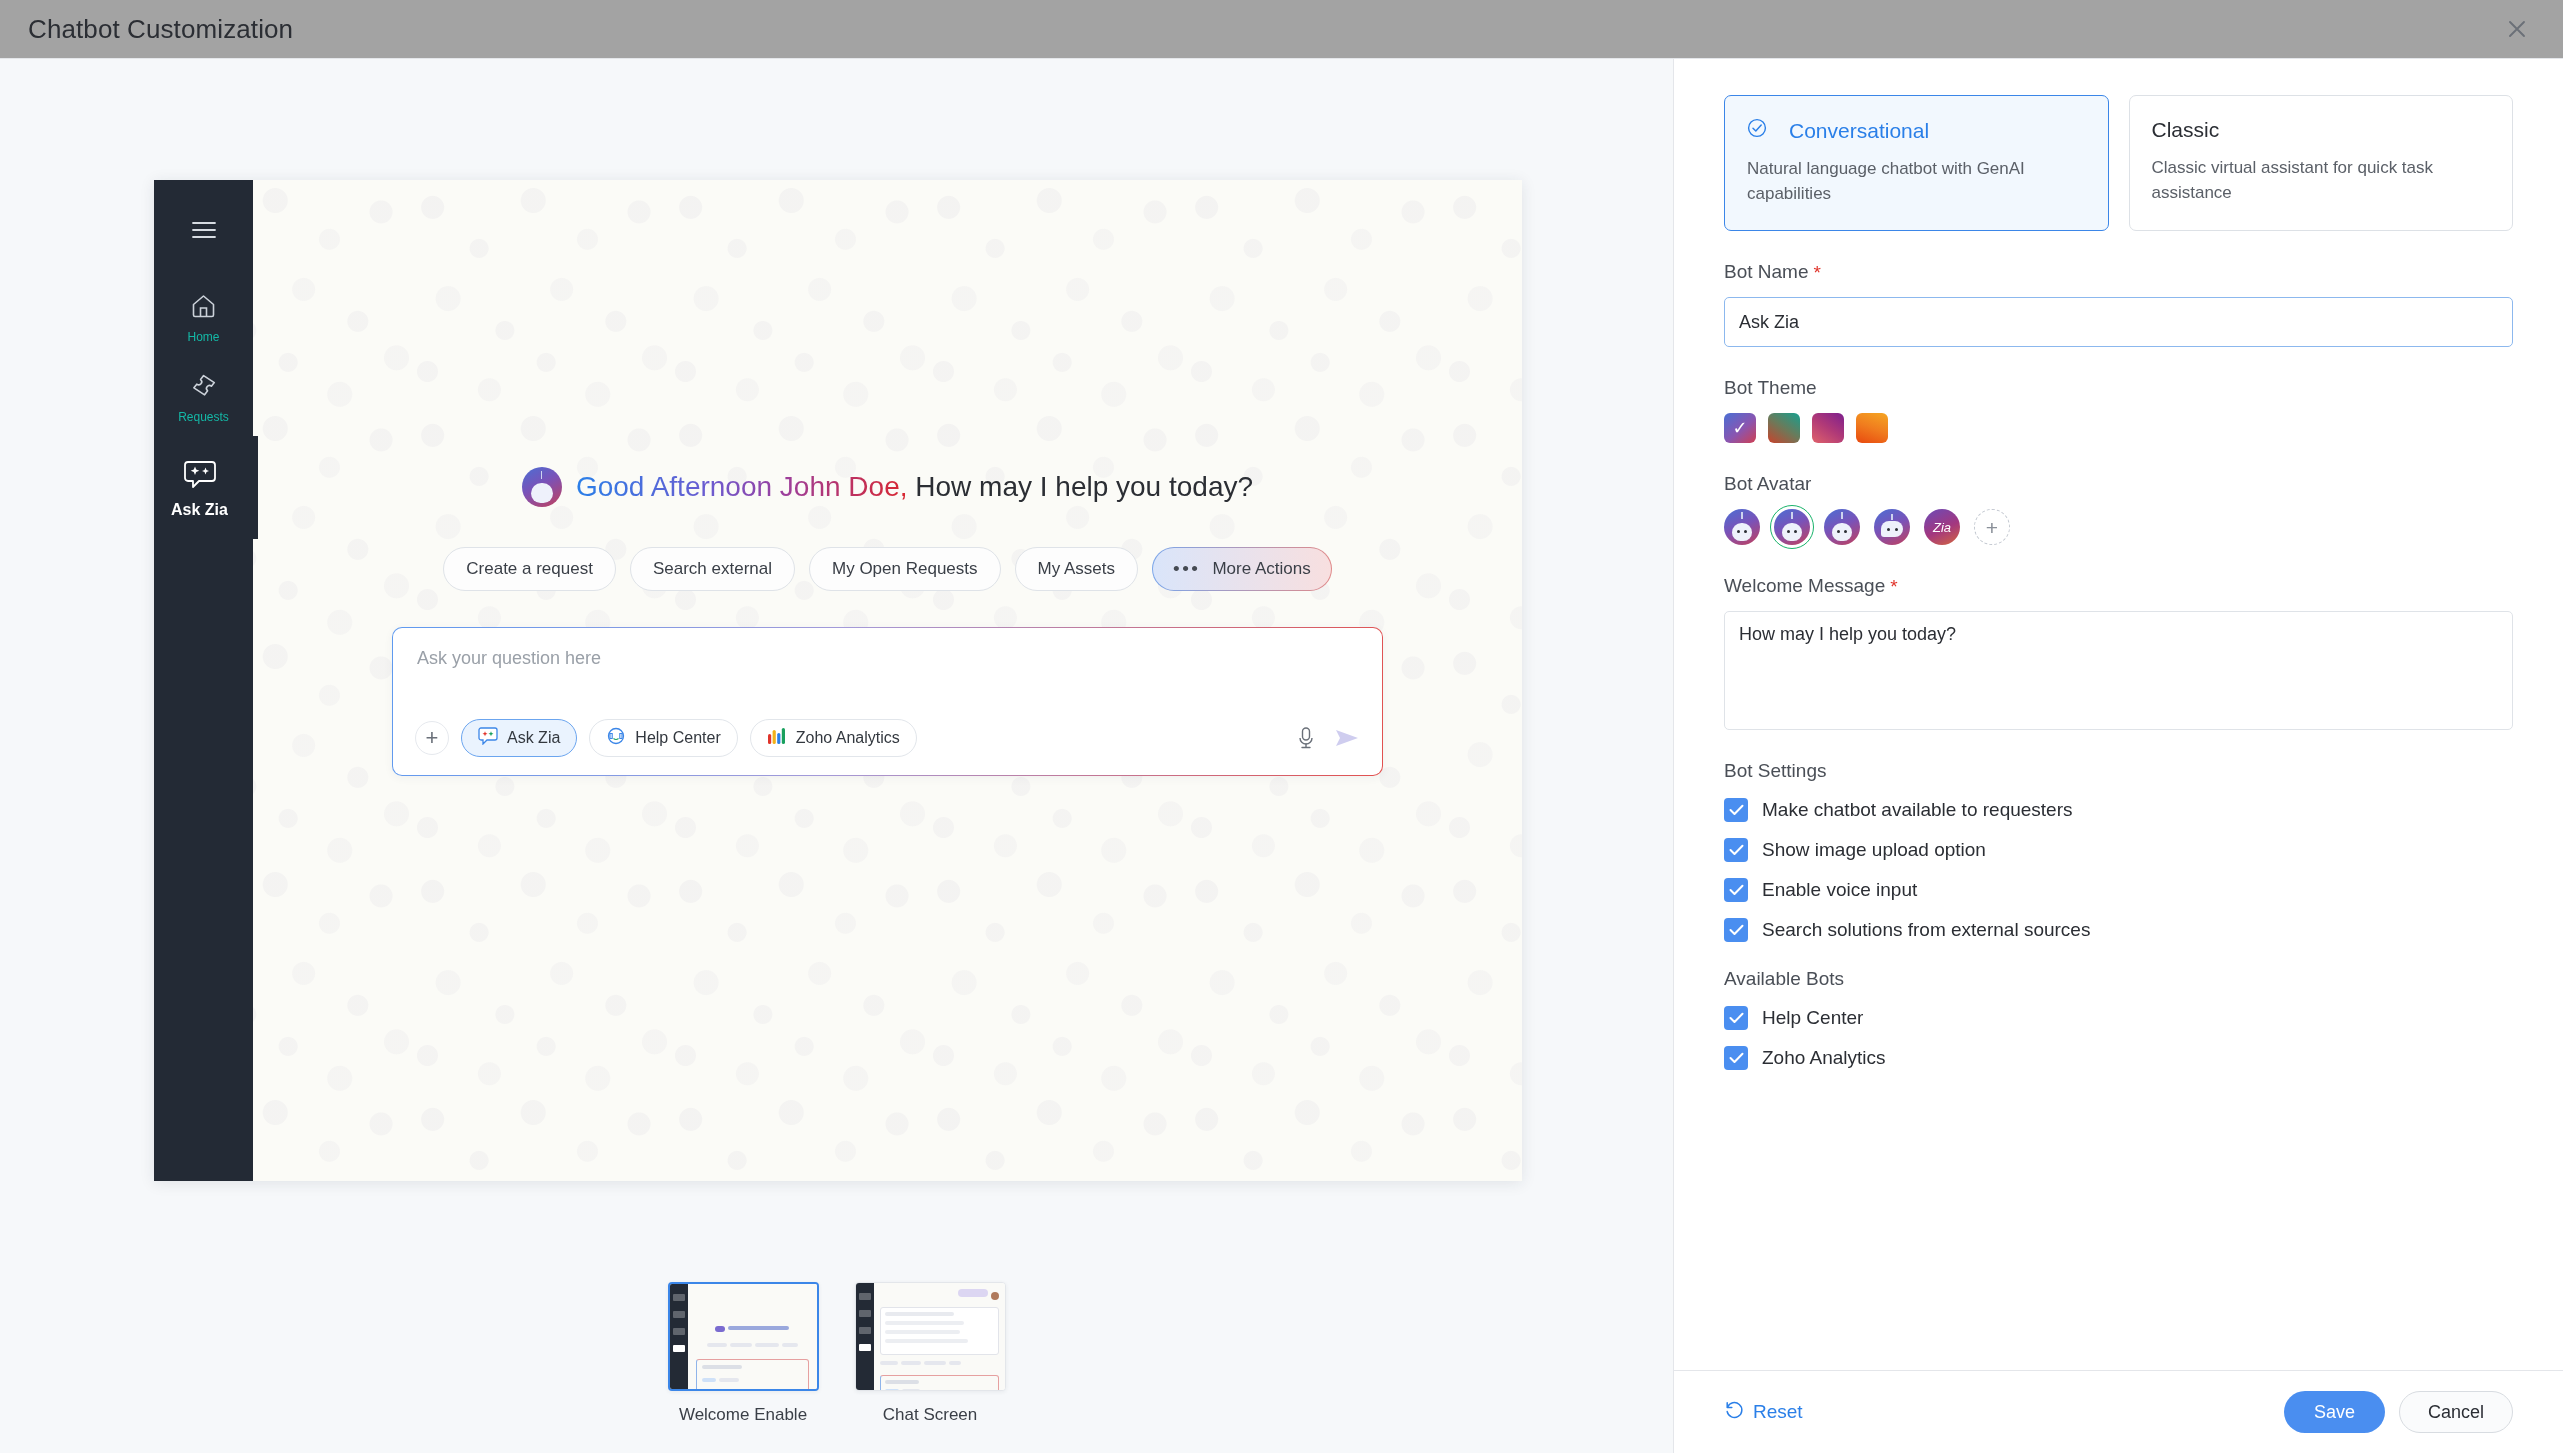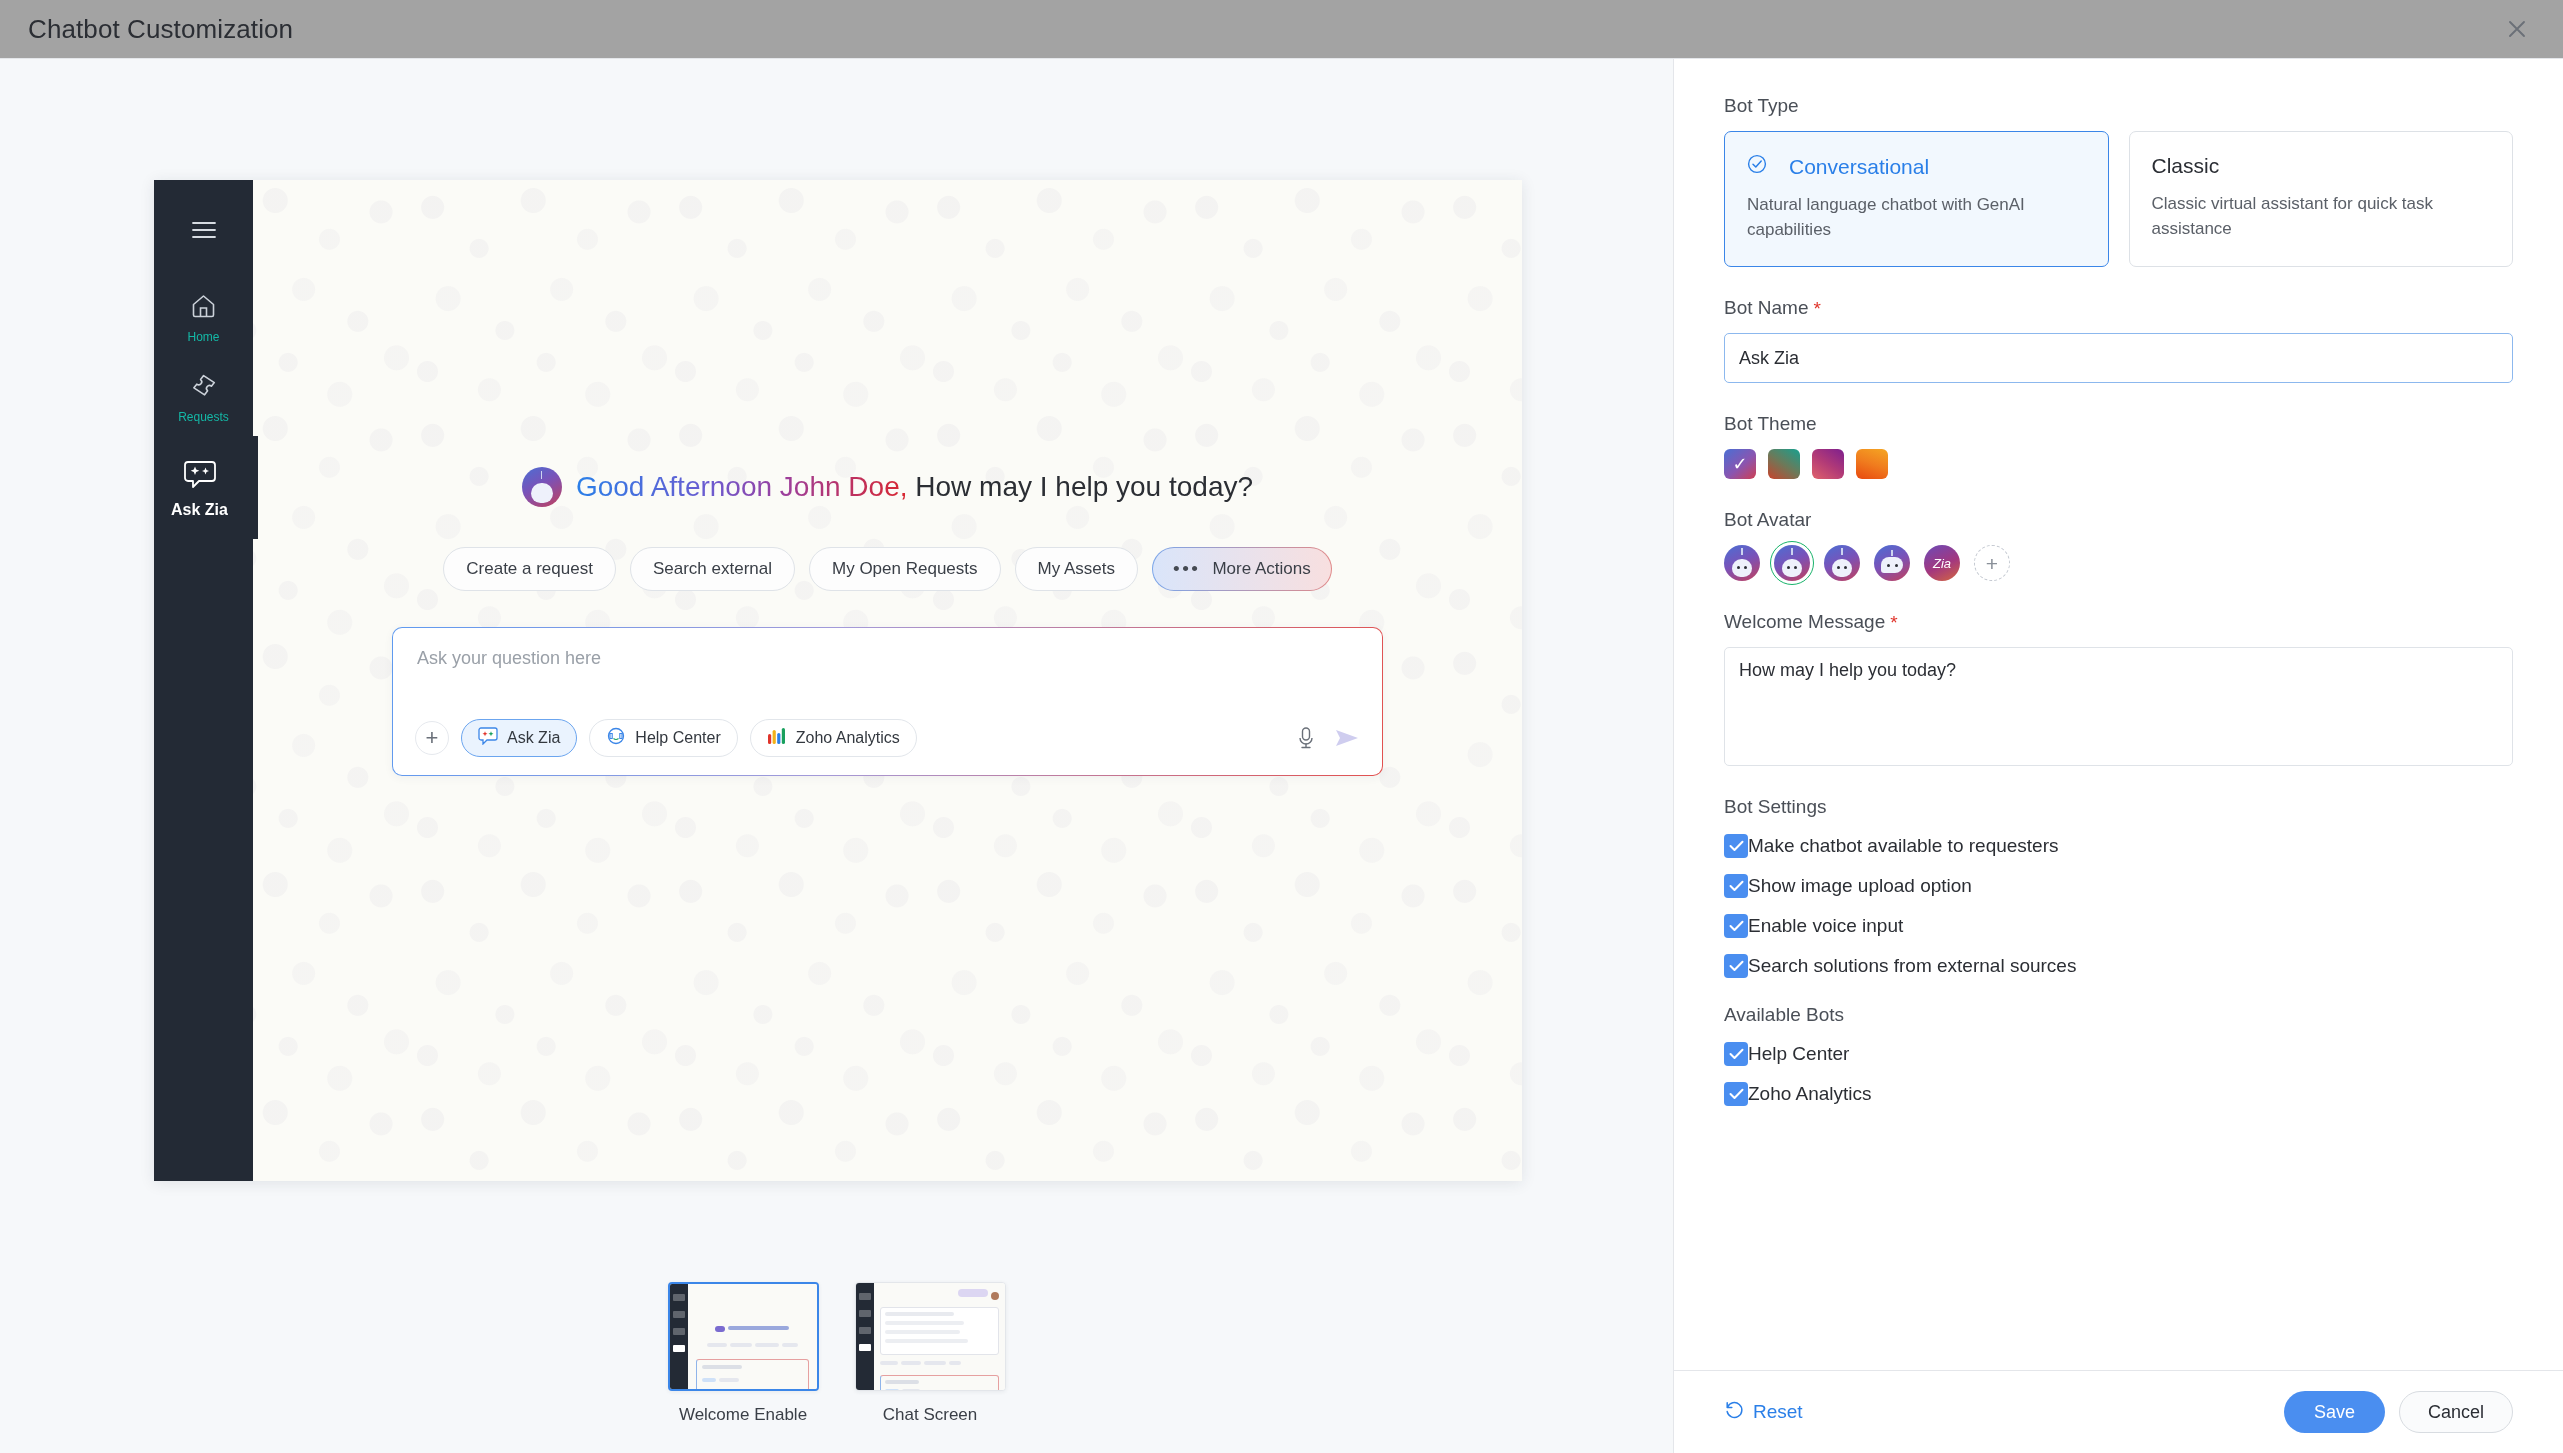--- a/index.html
+++ b/index.html
@@ -254,21 +254,21 @@
   }
   .av-eye { position:absolute; width:3px; height:3px; border-radius:50%; background:#2b2e34; top:21px; }
   .av-eye.l { left: 13px; } .av-eye.r { left: 20px; }
   .av-ant { position:absolute; left:17.3px; top:3px; width:1.5px; height:7px; background:#cdd4ef; }
   .avatar-add {
     width: 36px; height: 36px; border-radius: 50%;
     border: 1.5px dashed #c3c8d0; color: #8a9099; font-size: 21px; line-height: 1;
     display: flex; align-items: center; justify-content: center; cursor: pointer; flex: 0 0 36px;
   }
 
-  .check-row { display: flex; align-items: center; margin-bottom: 16px; cursor: pointer; }
+  .check-row { display: flex; align-items: center; gap: 14px; margin-bottom: 16px; cursor: pointer; }
   .cbox {
     width: 24px; height: 24px; border-radius: 4px; background: #4a8ef0;
     display: flex; align-items: center; justify-content: center; flex: 0 0 24px;
   }
   .check-text { font-size: 19px; color: #2b2e34; }
   .sublabel { font-size: 19px; color: #4a4f57; margin: 26px 0 16px; }
 
   .settings-footer {
     flex: 0 0 83px; border-top: 1px solid #e4e6ea;
     display: flex; align-items: center; padding: 0 50px; margin-top: 24px;
@@ -496,21 +496,20 @@
             </div>
           </div>
           <div class="thumb-label">Chat Screen</div>
         </div>
       </div>
     </div>
 
     <div class="settings-pane">
       <div class="settings-scroll">
 
-        <div class="field-label">Bot Type</div>
         <div class="type-cards">
           <div class="type-card selected">
             <div class="type-title">
               <span>
                 <svg width="20" height="20" viewBox="0 0 20 20" fill="none">
                   <circle cx="10" cy="10" r="8.4" stroke="#2a7fe8" stroke-width="1.4"></circle>
                   <path d="M6 10.2 L8.8 13 L14.2 7" stroke="#2a7fe8" stroke-width="1.5" stroke-linecap="round" stroke-linejoin="round"></path>
                 </svg>
               </span>
               <span>Conversational</span>

